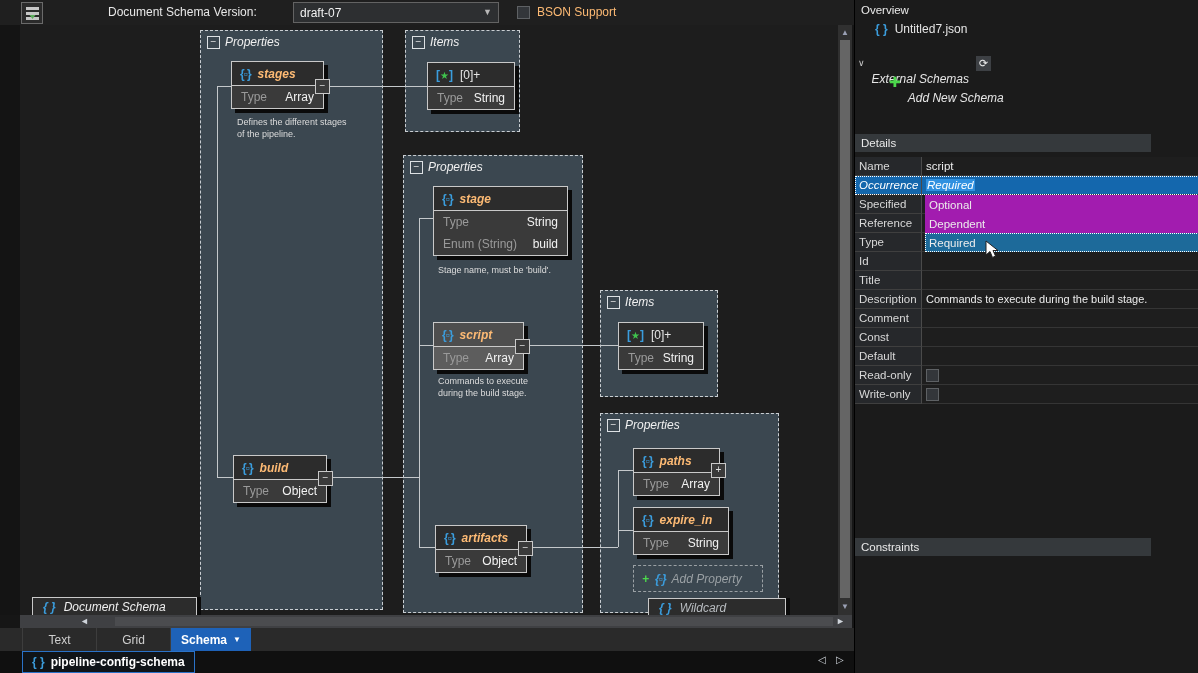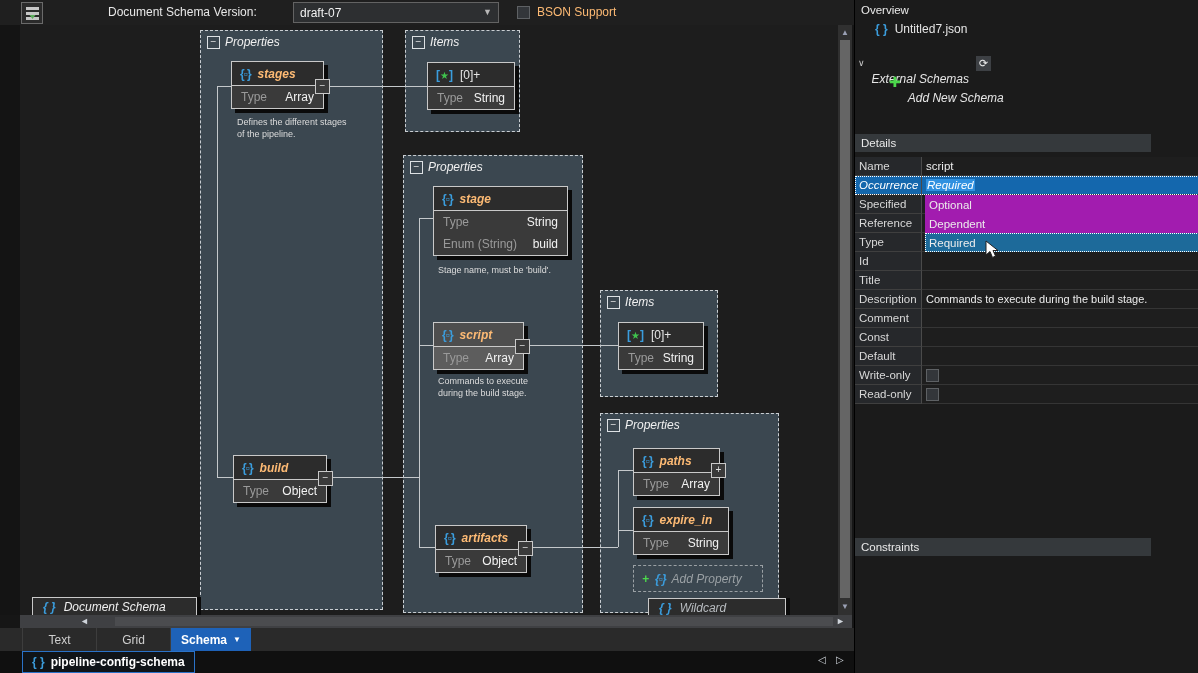--- a/index.html
+++ b/index.html
@@ -382,31 +382,31 @@
         </div>
       <div class="grow">
         <div class="glabel">Const</div>
         <div class="gval"></div>
         </div>
       <div class="grow">
         <div class="glabel">Default</div>
         <div class="gval"></div>
         </div>
       <div class="grow">
+        <div class="glabel">Read-only</div>
+        <div class="gval">
+            <span class="chk"></span>
+          </div>
+        </div>
+      <div class="grow">
         <div class="glabel">Write-only</div>
         <div class="gval">
             <span class="chk"></span>
           </div>
         </div>
-      <div class="grow">
-        <div class="glabel">Read-only</div>
-        <div class="gval">
-            <span class="chk"></span>
-          </div>
-        </div>
     </div>
 
     <div class="ddown" style="left:70px;top:195px;width:274px;">
       <div class="dopt">Optional</div>
       <div class="dopt">Dependent</div>
       <div class="dopt hover">Required</div>
     </div>
 
     <div class="pbar" style="top:538px;">
       <span>Constraints</span>

